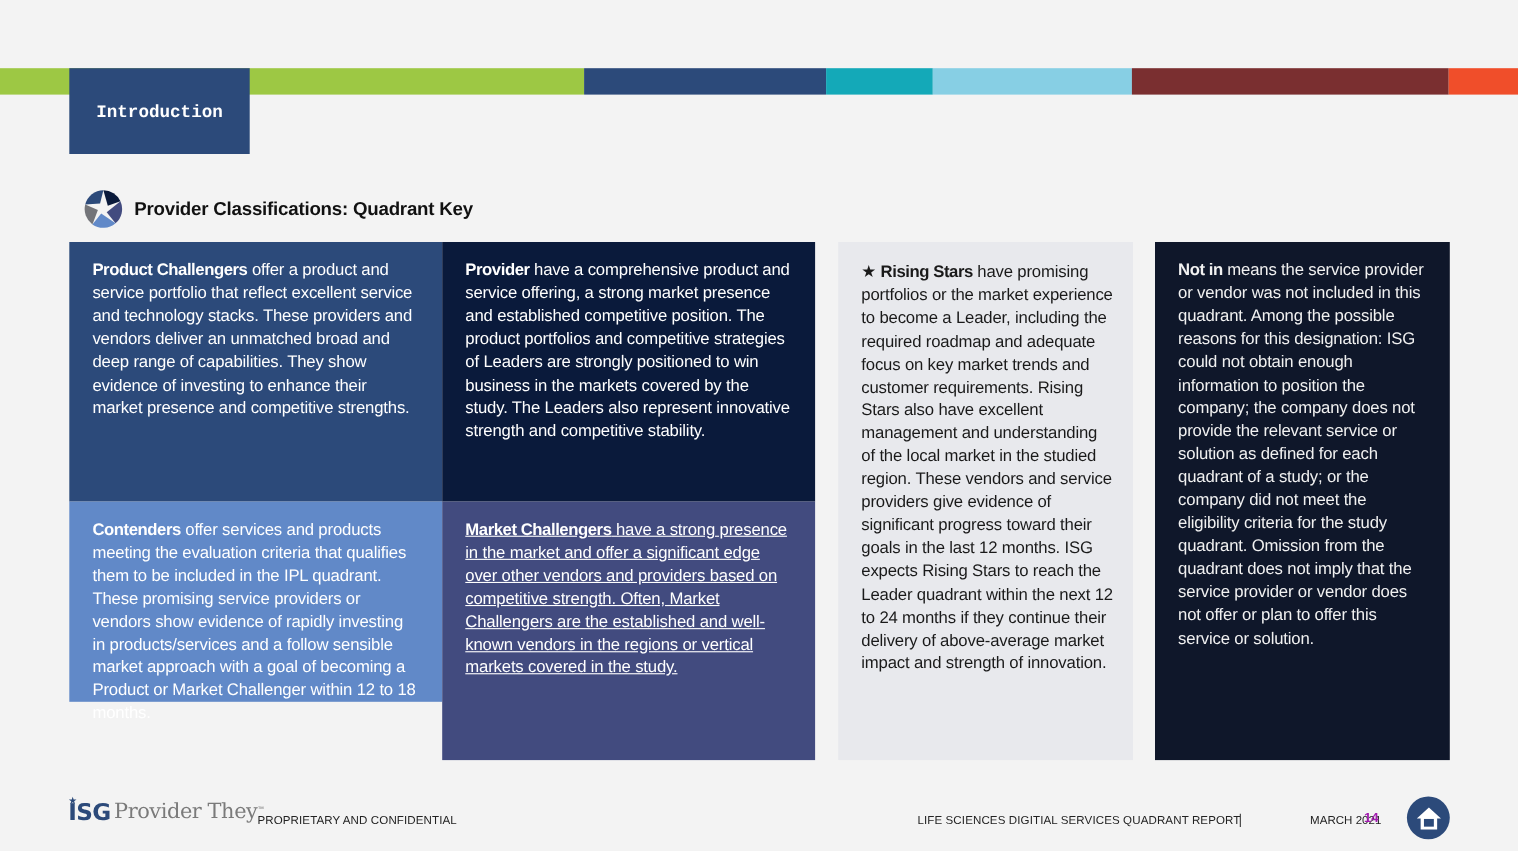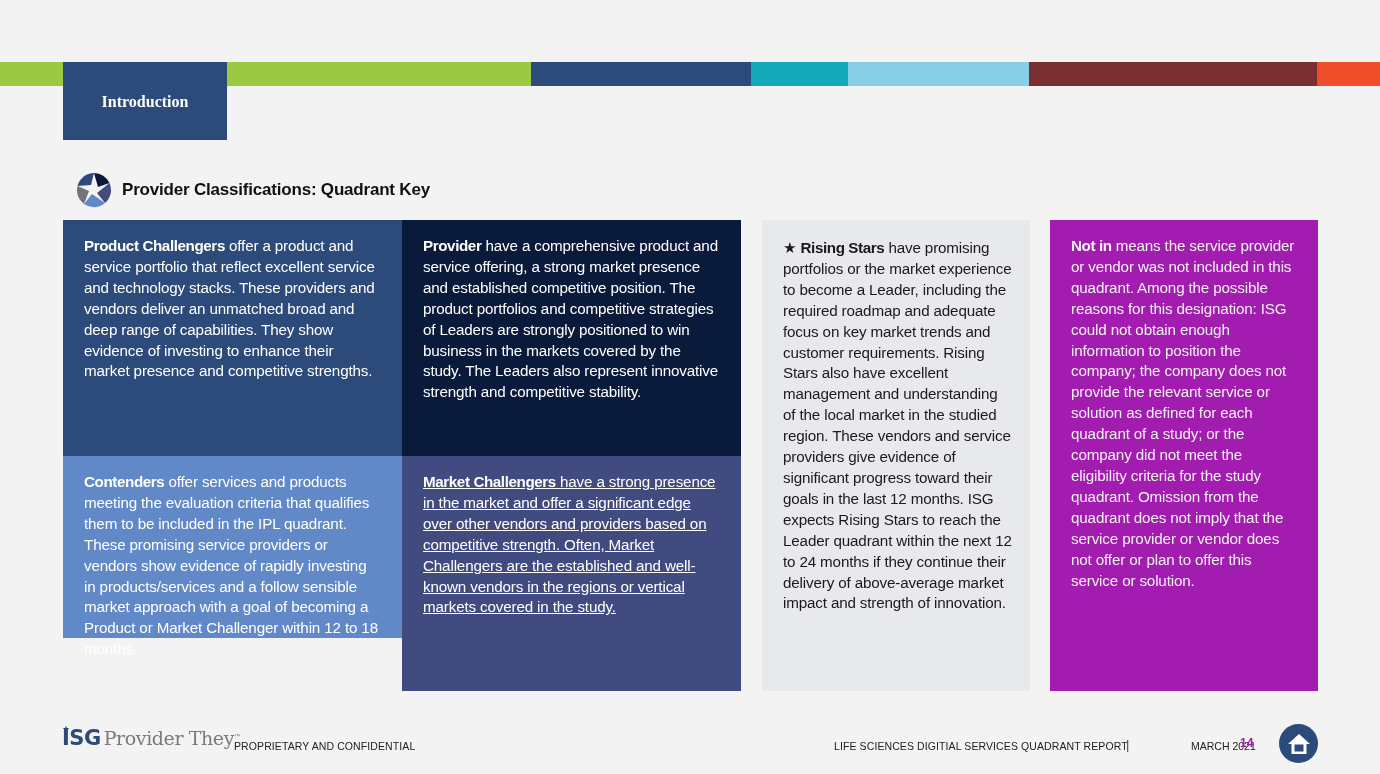--- a/index.html
+++ b/index.html
@@ -12,21 +12,21 @@
   .color-bar {
     position: absolute; top: 62px; left: 0; width: 1380px; height: 24px;
     display: flex;
   }
   .color-bar .seg { height: 100%; }
   .tab-intro {
     position: absolute; left: 63px; top: 62px; width: 164px; height: 78px;
     background: #2c4a7a;
     display: flex; align-items: center; justify-content: center;
     color: #ffffff;
-    font-family: Liberation Serif, serif;
+    font-family: Liberation Mono, monospace;
     font-weight: bold; font-size: 16px;
     padding-top: 2px;
   }
   .section-title {
     position: absolute; left: 76px; top: 172px; height: 36px;
     display: flex; align-items: center; gap: 10px;
   }
   .section-title .logo-icon { width: 36px; height: 36px; display: block; }
   .section-title .title-text {
     font-size: 17px; font-weight: bold; color: #111;
@@ -37,21 +37,21 @@
     padding: 16px 20px 0 21px;
     font-size: 15.2px; line-height: 20.9px; color: #ffffff;
     letter-spacing: -0.15px;
   }
   .quad b { font-weight: bold; letter-spacing: -0.4px; }
   .q-pc { left: 63px; top: 220px; width: 339px; height: 236px; background: #2c4a7a; }
   .q-ld { left: 402px; top: 220px; width: 339px; height: 236px; background: #0a1a3b; }
   .q-ct { left: 63px; top: 456px; width: 339px; height: 182px; background: #6189c8; }
   .q-mc { left: 402px; top: 456px; width: 339px; height: 235px; background: #424b7f; text-decoration: underline; }
   .q-rs { left: 762px; top: 220px; width: 268px; height: 471px; background: #e8e9ed; color: #1a1a1a; padding: 18px 18px 0 21px; }
-  .q-ni { left: 1050px; top: 220px; width: 268px; height: 471px; background: #a21caf; color: #f1f1f1; padding: 16px 18px 0 21px; }
+  .q-ni { left: 1050px; top: 220px; width: 268px; height: 471px; background: #0f172a; color: #f1f1f1; padding: 16px 18px 0 21px; }
   .footer {
     position: absolute; left: 0; top: 715px; width: 1380px; height: 55px;
   }
   .brand {
     position: absolute; left: 62px; top: 12px; display: flex; align-items: flex-end;
   }
   .brand .isg {
     color: #2c4a7a; font-weight: bold; font-size: 21px; letter-spacing: -0.5px;
     font-family: "DejaVu Sans", sans-serif; position: relative; line-height: 22px;
   }

